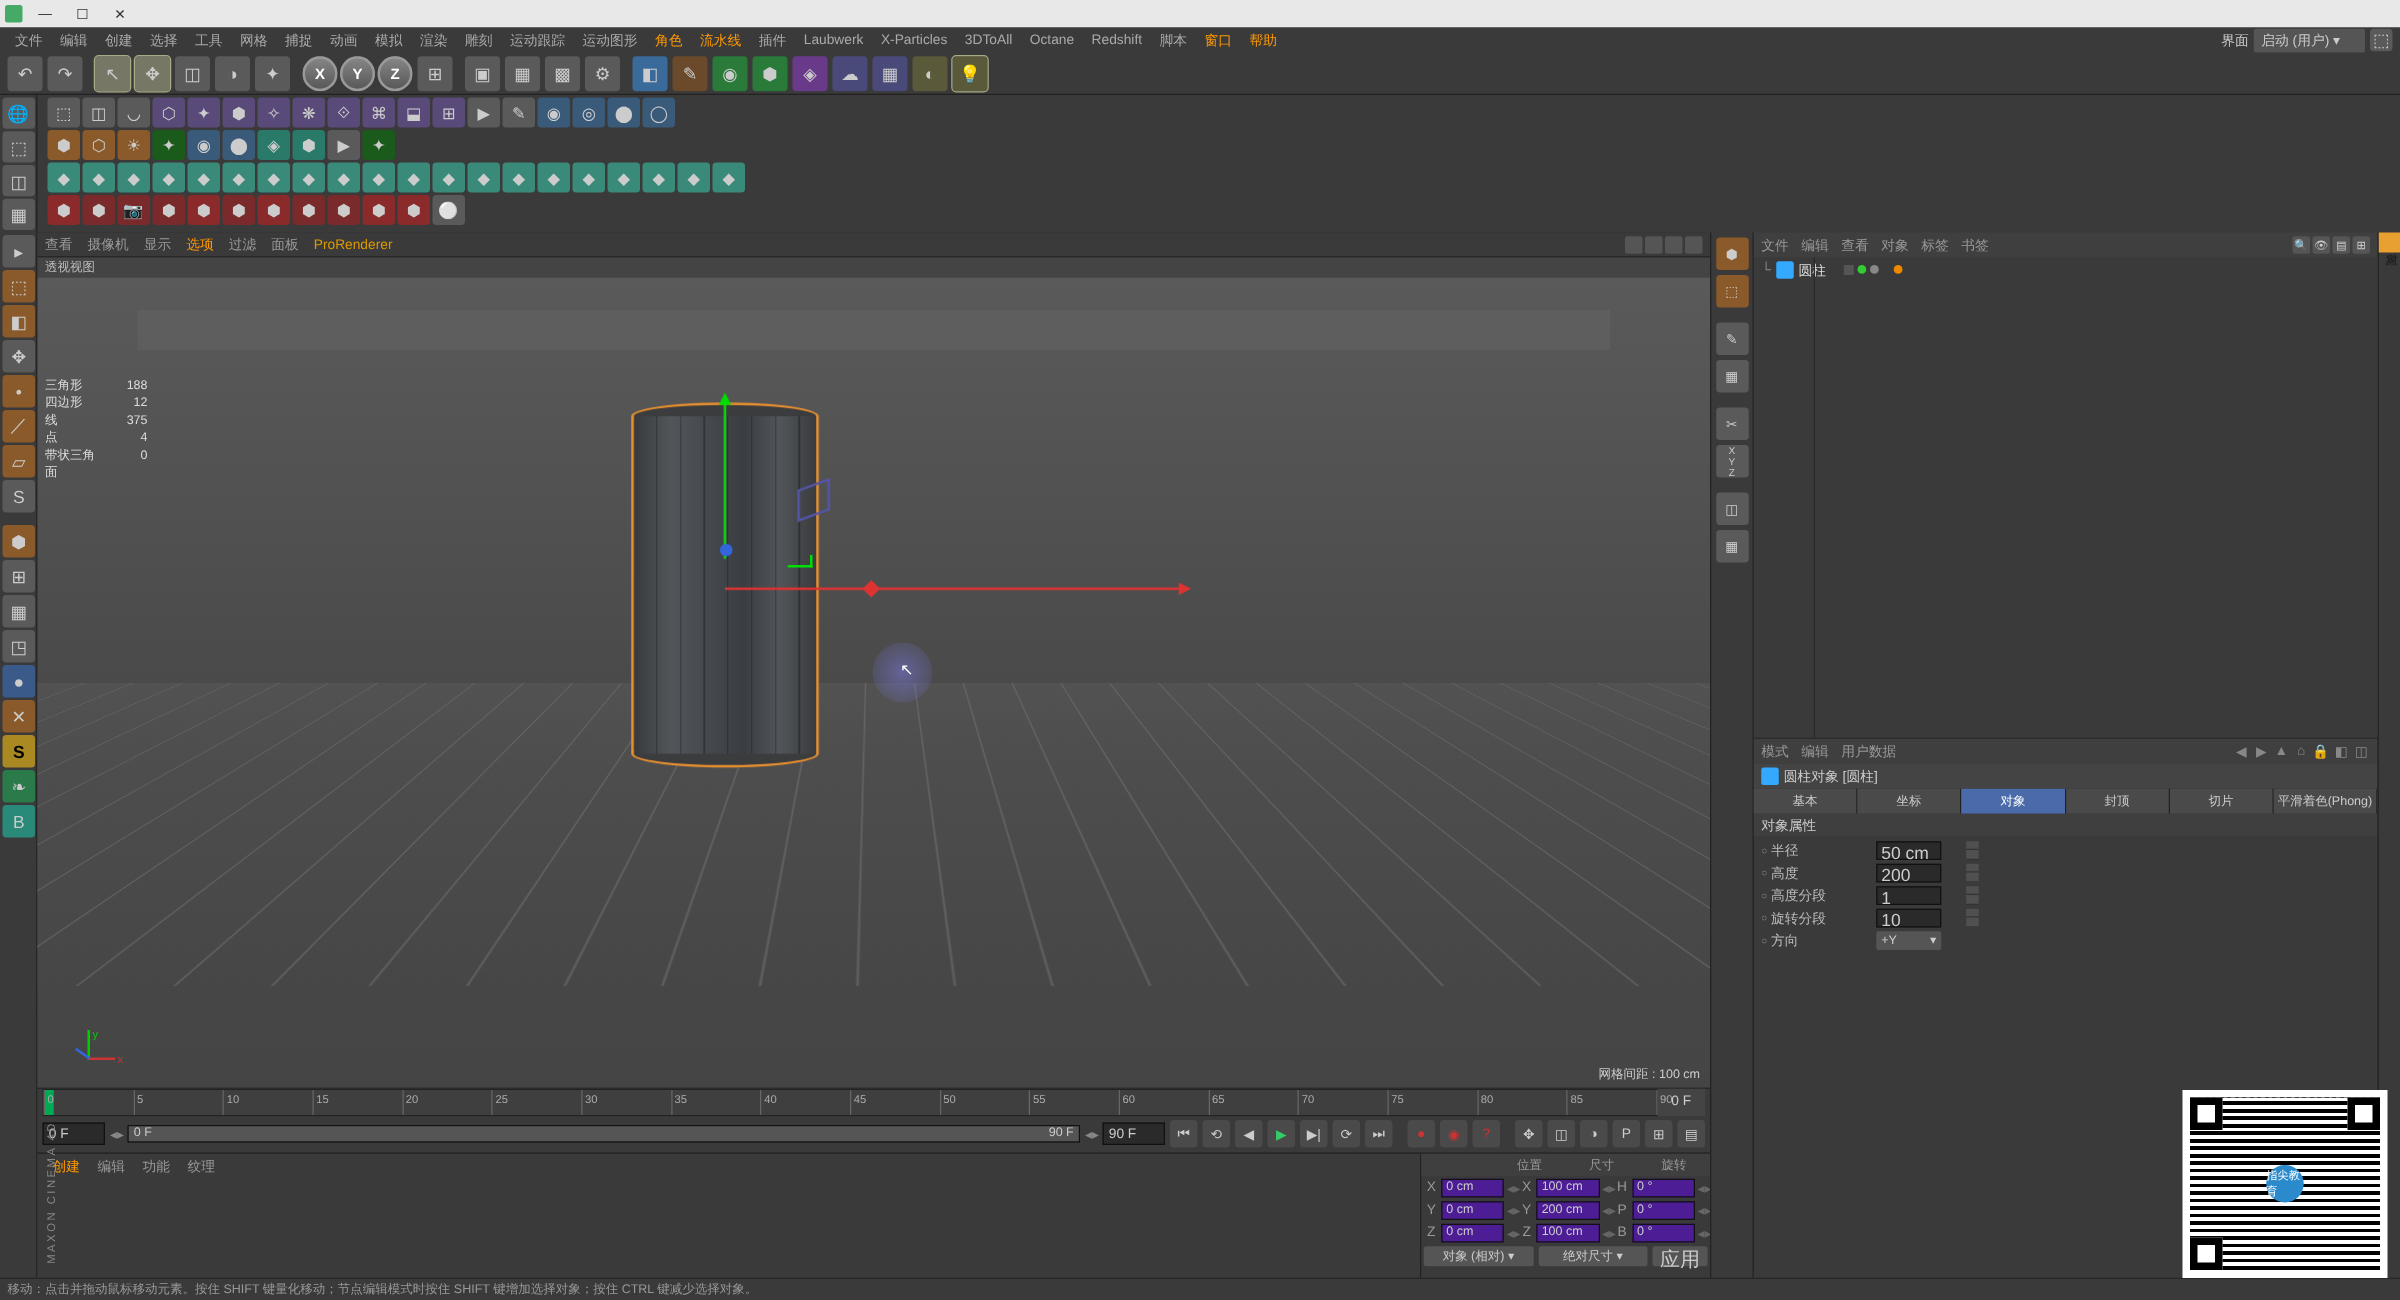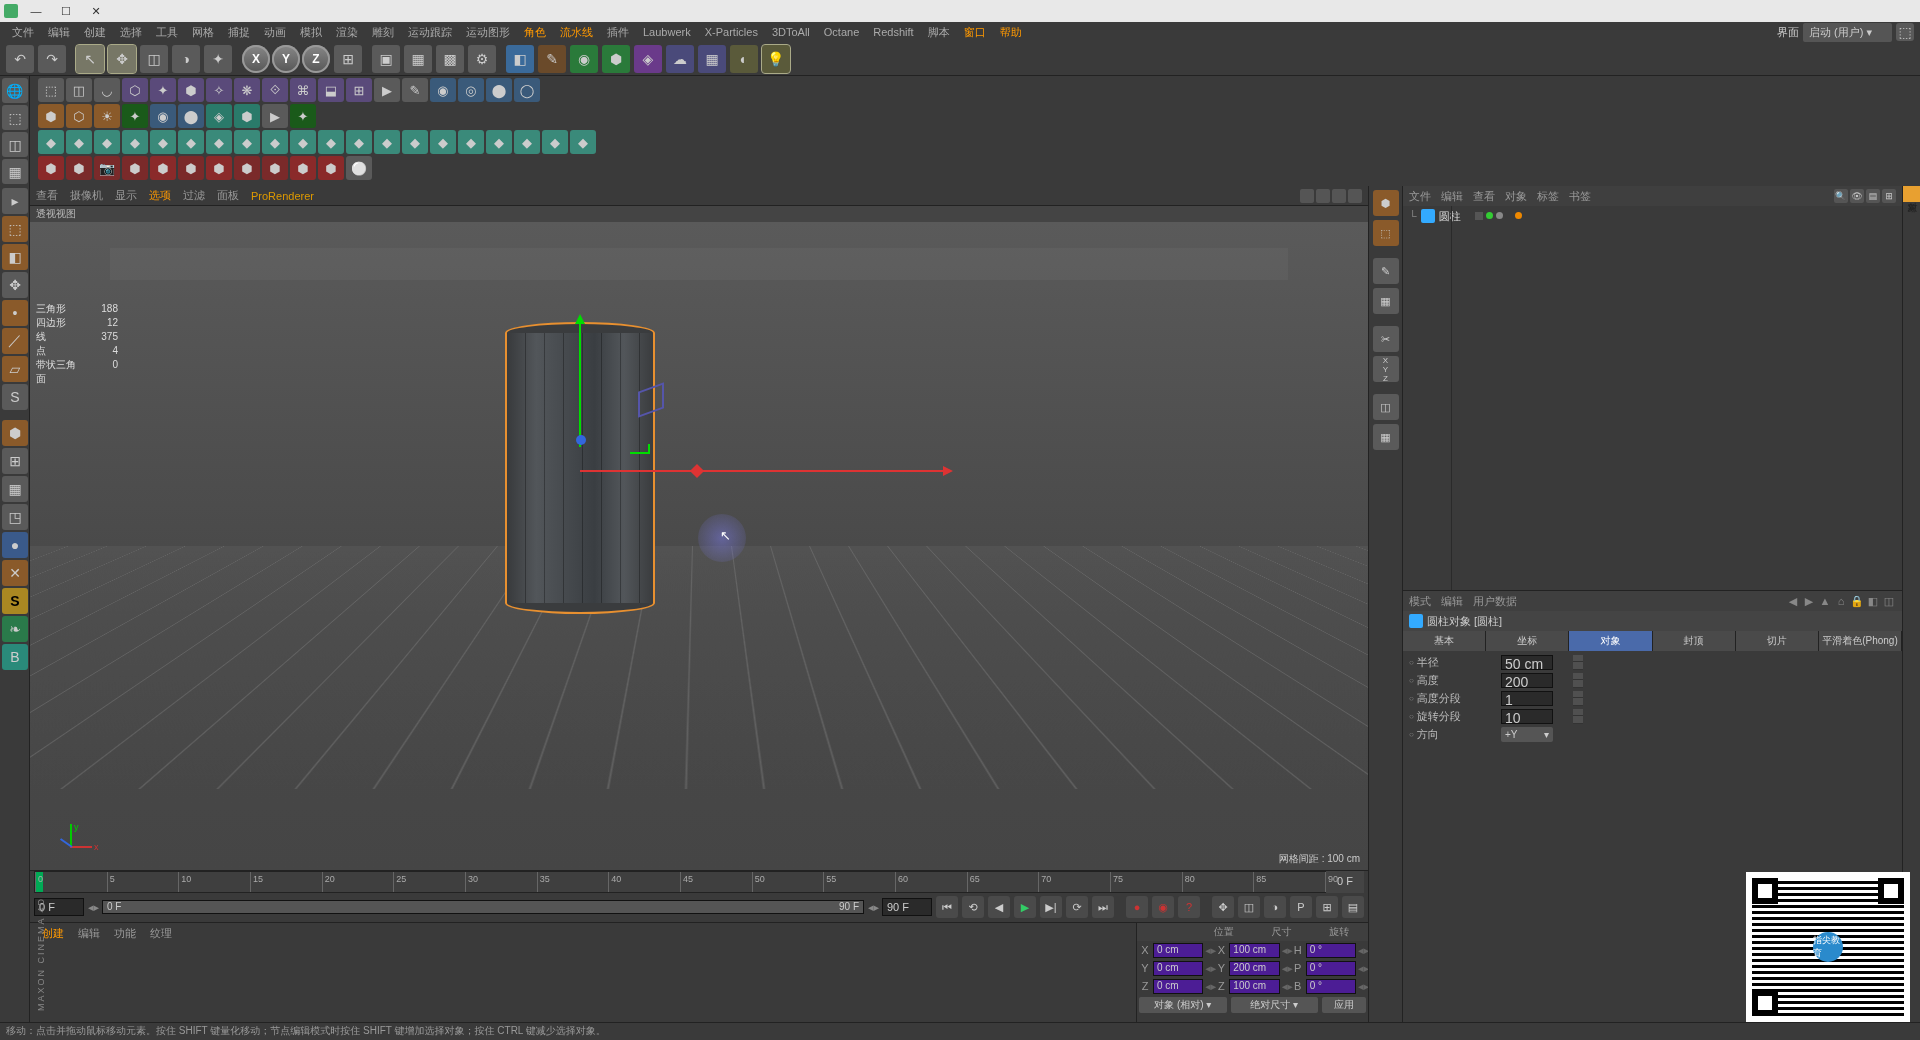--- a/index.html
+++ b/index.html
@@ -131,21 +131,21 @@
 .maxon-logo { font-size: 9px; color:#888; letter-spacing:2px; transform: rotate(-90deg); transform-origin:left bottom; white-space:nowrap; position:relative; left:10px; top:-8px;}
 
 .coords-panel { width: 232px; border-left:1px solid #222; }
 .coords-hdr { height:18px; display:flex; background:#3f3f3f; font-size:10px; }
 .coords-hdr div { flex:1; text-align:center; padding-top:2px; color:#999;}
 .coord-row { height:18px; display:flex; align-items:center; gap:2px; padding:0 2px;}
 .coord-row .ax-lbl { width:12px; text-align:center; color:#999;}
 .coord-row input, .coord-val { flex:1; height:15px; background:#4c1d95; border:1px solid #111; color:#ccc; font-size:10px; padding:0 3px; }
 .coord-foot { height:20px; display:flex; gap:4px; padding:2px; align-items:flex-start;}
 .coord-foot .dd { flex:1; height:16px; background:#555; border-radius:2px; font-size:10px; text-align:center; padding-top:1px;}
-.coord-foot .btn { width:44px; height:16px; background:#555; border-radius:2px; font-size:10px; text-align:center; padding-top:1px;}
+.coord-foot .btn { width:44px; height:16px; background:#555; border-radius:2px; font-size:16px; text-align:center; padding-top:1px;}
 
 
 .right-col { width: 34px; background:#3a3a3a; border-left:1px solid #222; display:flex; flex-direction:column; gap:4px; padding:4px; align-items:center;}
 .rc-btn { width:26px; height:26px; background:#5a5a5a; border-radius:3px; display:flex;align-items:center;justify-content:center;}
 .rc-btn.orange{background:#8a5a2a;}
 .rc-btn.xyz { background:#5a5a5a; font-size:8px; line-height:7px; color:#ccc; flex-direction:column;}
 
 
 .right-panels { width: 500px; display:flex; flex-direction:column; background:#3a3a3a; border-left:1px solid #222;}
 
@@ -643,20 +643,21 @@
         <span>圆柱对象 [圆柱]</span>
       </div>
       <div class="attr-tabs" id="attr-tabs">
           <div class="attr-tab">基本</div>
           <div class="attr-tab">坐标</div>
           <div class="attr-tab active">对象</div>
           <div class="attr-tab">封顶</div>
           <div class="attr-tab">切片</div>
           <div class="attr-tab">平滑着色(Phong)</div>
         </div>
+      <div class="attr-section-title">对象属性</div>
       <div class="attr-body" id="attr-body">
           <div class="attr-row">
             <div class="rlbl">半径</div>
             <div class="rval">50 cm</div>
             <div class="spinner">
               <div></div>
               <div></div>
             </div>
           </div>
           <div class="attr-row">

